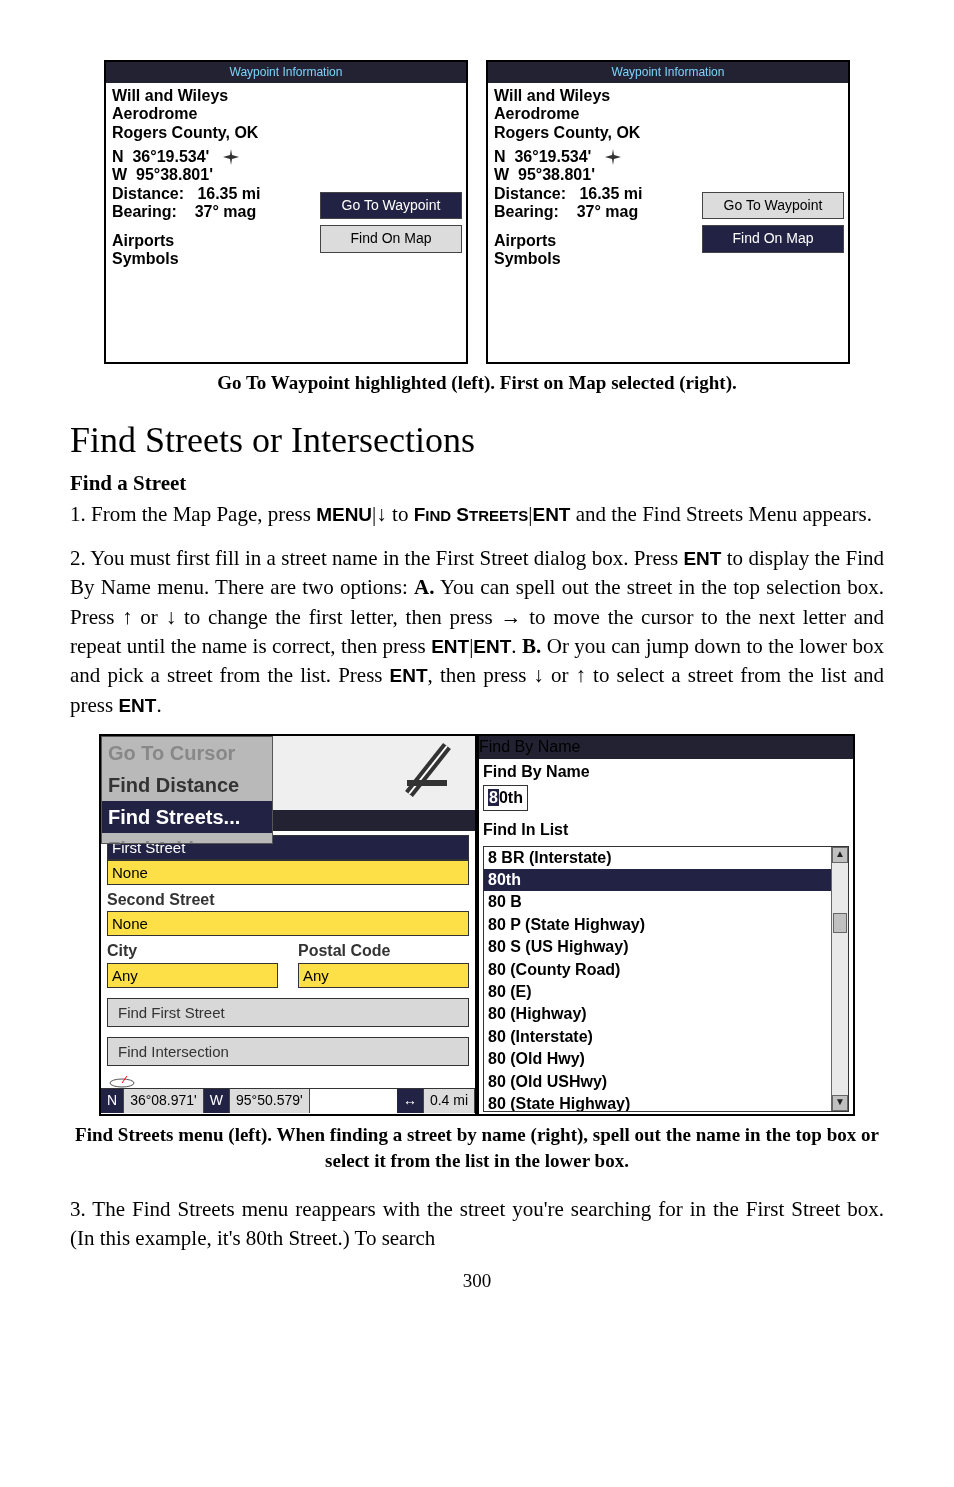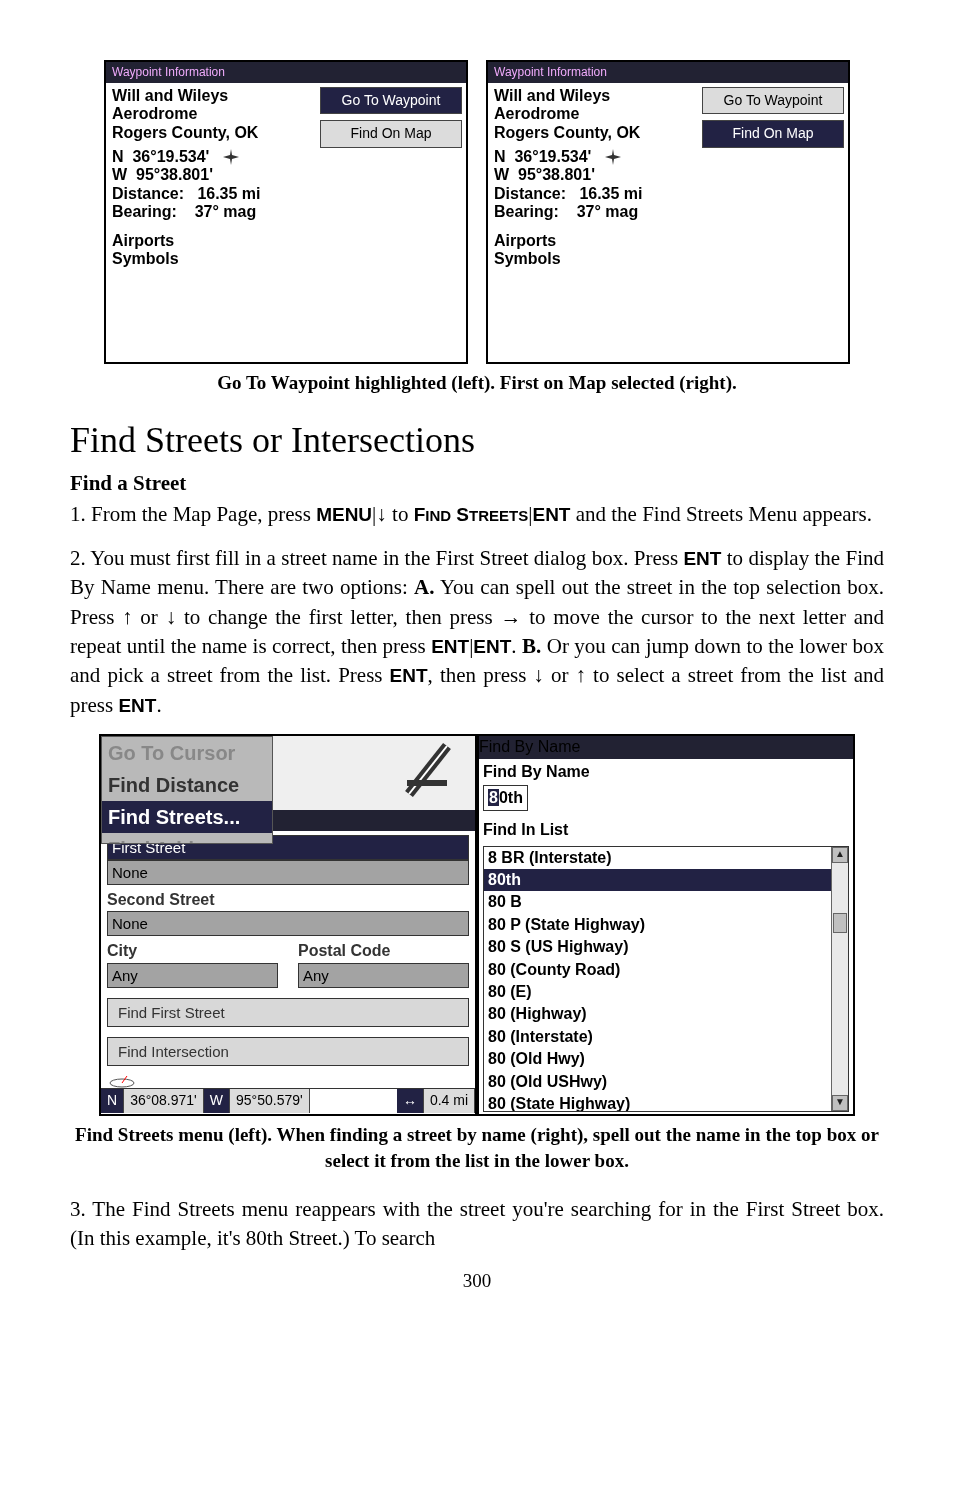--- a/index.html
+++ b/index.html
@@ -14,33 +14,33 @@
   .figure-row { display: flex; justify-content: center; gap: 18px; margin-bottom: 6px; }
   .wp-screen {
     width: 360px;
     height: 300px;
     border: 2px solid #000;
     background: #fff;
     display: flex;
     flex-direction: column;
   }
   .wp-titlebar {
-    background: #222233; color: #f0abfc;
+    background: #222233; color: #7dd3fc;
     font-family: Verdana, sans-serif; font-size: 12px;
-    padding: 2px 6px; font-weight: normal;
+    padding: 2px 6px; font-weight: normal; text-align: center;
   }
   .wp-body { display: flex; flex: 1; }
   .wp-left {
     flex: 1; padding: 4px 6px;
     font-family: Verdana, Arial, sans-serif;
     font-size: 16px; line-height: 1.15; font-weight: bold;
     color: #000;
   }
   .wp-left .coords svg { vertical-align: top; margin-left: 8px; }
-  .wp-right { width: 142px; padding: 4px; display: flex; flex-direction: column; gap: 6px; }
+  .wp-right { width: 142px; padding: 4px; display: flex; flex-direction: column; gap: 6px; justify-content: center; }
   .wp-btn {
     font-family: Verdana, Arial, sans-serif;
     font-size: 14px;
     border: 1px solid #444; background: #dcdcdc;
     padding: 3px 4px; text-align: center;
     white-space: nowrap;
   }
   .wp-btn.selected { background: #222244; color: #fff; }
   .caption { text-align: center; font-weight: bold; font-size: 19px; margin: 6px 0 18px 0; }
   h2.section-title { font-family: Georgia, 'Times New Roman', serif; font-size: 36px; margin: 8px 0 4px 0; font-weight: normal; }
@@ -59,21 +59,21 @@
     font-size: 15px; font-weight: bold; color: #444;
   }
   .map-strip .menu-list { background: #b9b9b9; width: 170px; border: 1px solid #555; }
   .map-strip .menu-item { padding: 2px 6px; color: #333; font-size: 20px; text-align: left; }
   .map-strip .menu-item.highlight { background: #222244; color: #fff; }
   .map-strip svg.map-icon { position: absolute; right: 22px; top: 4px; }
   .fs-screen .titlebar2 { background: #222233; color: #fff; font-size: 12px; padding: 2px 6px; }
   .fs-body { padding: 4px 6px 2px 6px; font-size: 16px; font-weight: bold; color: #333; }
   .fs-body .label { margin-top: 4px; }
   .fs-body .input {
-    border: 1px solid #333; background: #a3a3a3; padding: 1px 4px;
+    border: 1px solid #333; background: #fde047; padding: 1px 4px;
     font-size: 15px; font-weight: normal; color: #000;
   }
   .fs-body .input.hi { background: #222244; color: #fff; }
   .fs-body .grid2 { display: flex; gap: 20px; }
   .fs-body .col { flex: 1; }
   .fs-body .btn-row { display: flex; gap: 10px; margin-top: 10px; justify-content: center; flex-direction: column; }
   .fs-body .graybtn { background: #d8d8d8; border: 1px solid #333; padding: 3px 10px; font-size: 15px; font-weight: normal;}
   .fs-status {
     border-top: 1px solid #333; background: #ffffff; display: flex; height: 24px; font-size: 14px;
     align-items: center;

